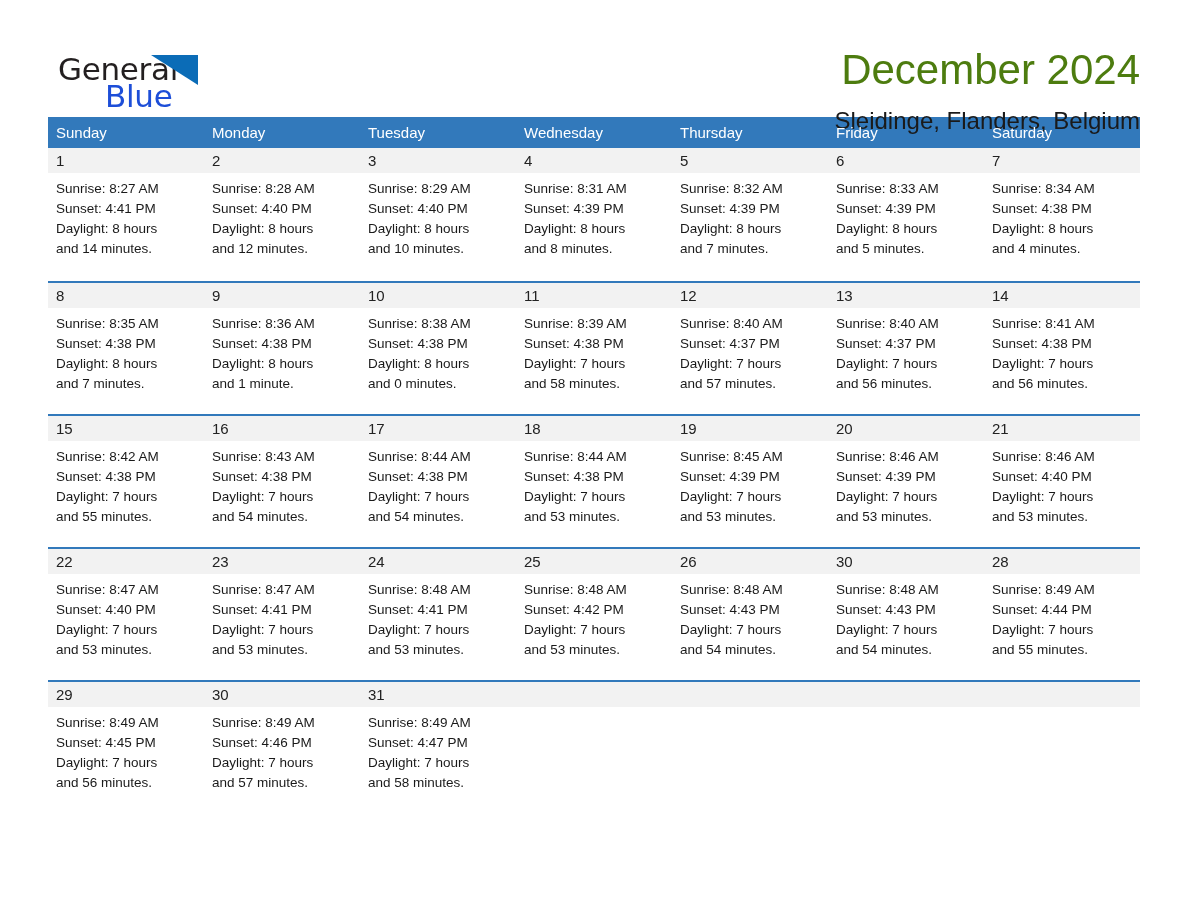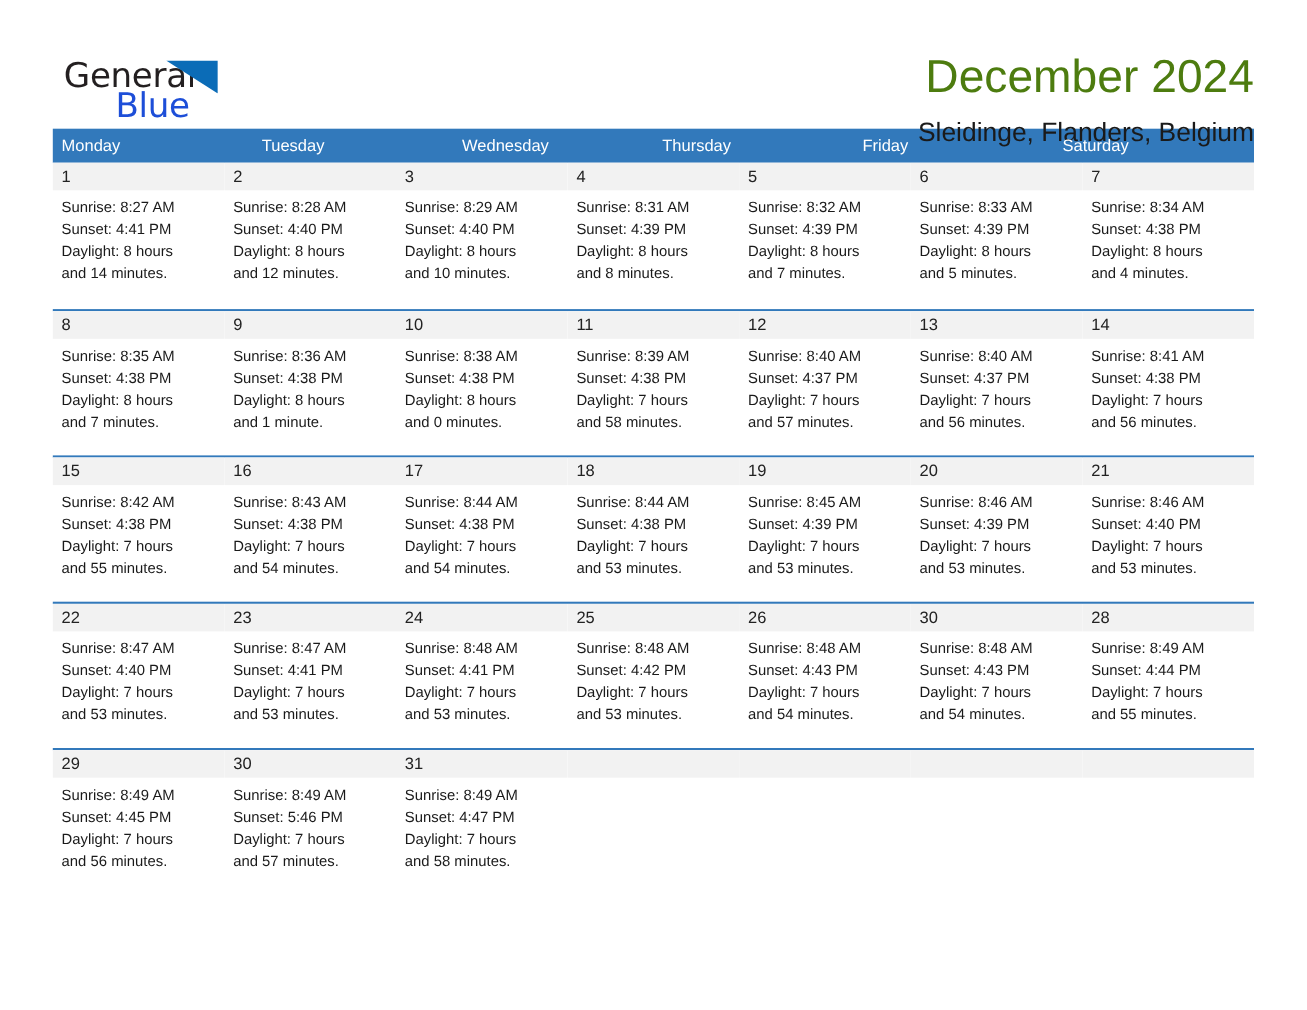--- a/index.html
+++ b/index.html
@@ -167,20 +167,21 @@
     <div class="title-block">
       <div class="cal-title">December 2024</div>
       <div class="cal-subtitle">Sleidinge, Flanders, Belgium</div>
     </div>
 
   </div>
 
   <div class="calendar">
 
     <div class="weekday-row">
+      <div class="weekday">Sunday</div>
       <div class="weekday">Monday</div>
       <div class="weekday">Tuesday</div>
       <div class="weekday">Wednesday</div>
       <div class="weekday">Thursday</div>
       <div class="weekday">Friday</div>
       <div class="weekday">Saturday</div>
     </div>
 
     <div class="week-row first">
       <div class="day-cell">
@@ -453,21 +454,21 @@
           <div class="day-line">Sunrise: 8:49 AM</div>
           <div class="day-line">Sunset: 4:45 PM</div>
           <div class="day-line">Daylight: 7 hours</div>
           <div class="day-line">and 56 minutes.</div>
         </div>
       </div>
       <div class="day-cell">
         <div class="day-num-band"><span class="day-num">30</span></div>
         <div class="day-body">
           <div class="day-line">Sunrise: 8:49 AM</div>
-          <div class="day-line">Sunset: 5:46 PM</div>
+          <div class="day-line">Sunset: 4:46 PM</div>
           <div class="day-line">Daylight: 7 hours</div>
           <div class="day-line">and 57 minutes.</div>
         </div>
       </div>
       <div class="day-cell">
         <div class="day-num-band"><span class="day-num">31</span></div>
         <div class="day-body">
           <div class="day-line">Sunrise: 8:49 AM</div>
           <div class="day-line">Sunset: 4:47 PM</div>
           <div class="day-line">Daylight: 7 hours</div>

